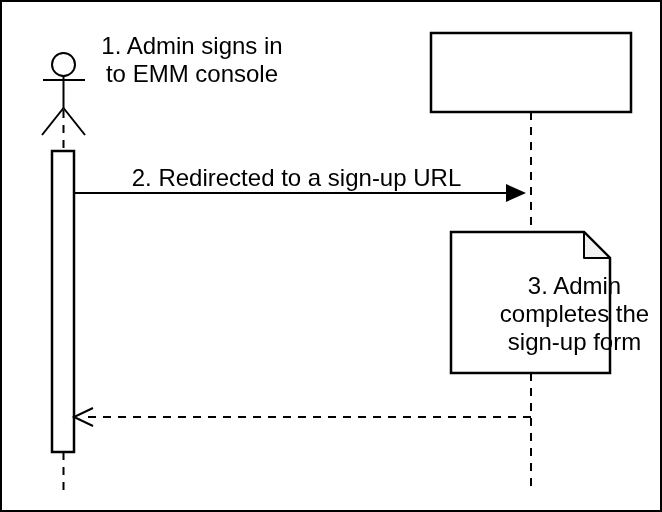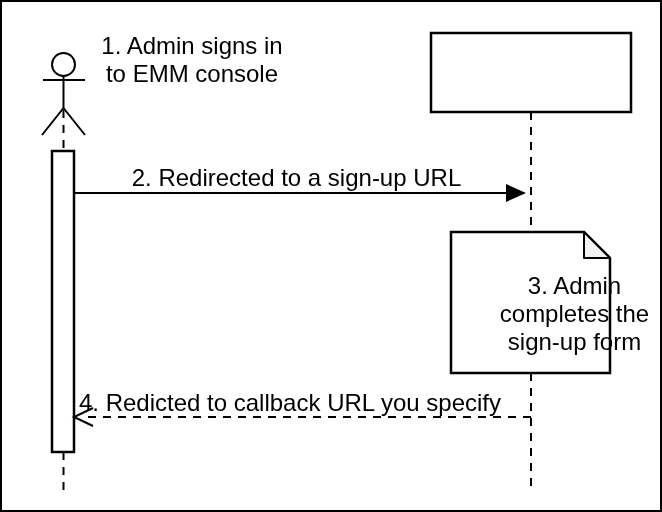--- a/index.html
+++ b/index.html
@@ -76,15 +76,14 @@
   <div class="label" style="left:75px;top:30px;width:230px;">1. Admin signs in
 to EMM console</div>
 
 
   <div class="label" style="left:72px;top:162px;width:445px;">2. Redirected to a sign-up URL</div>
 
   <div class="label centerbox" style="left:449px;top:230px;width:159px;height:164px;margin-left:44px;">3. Admin
 completes the
 sign-up form</div>
 
-  <div class="label" style="left:72px;top:387px;width:432px;">4. Redicted to callback URL you specify</div>
 
 </div>
 
 </body></html>

